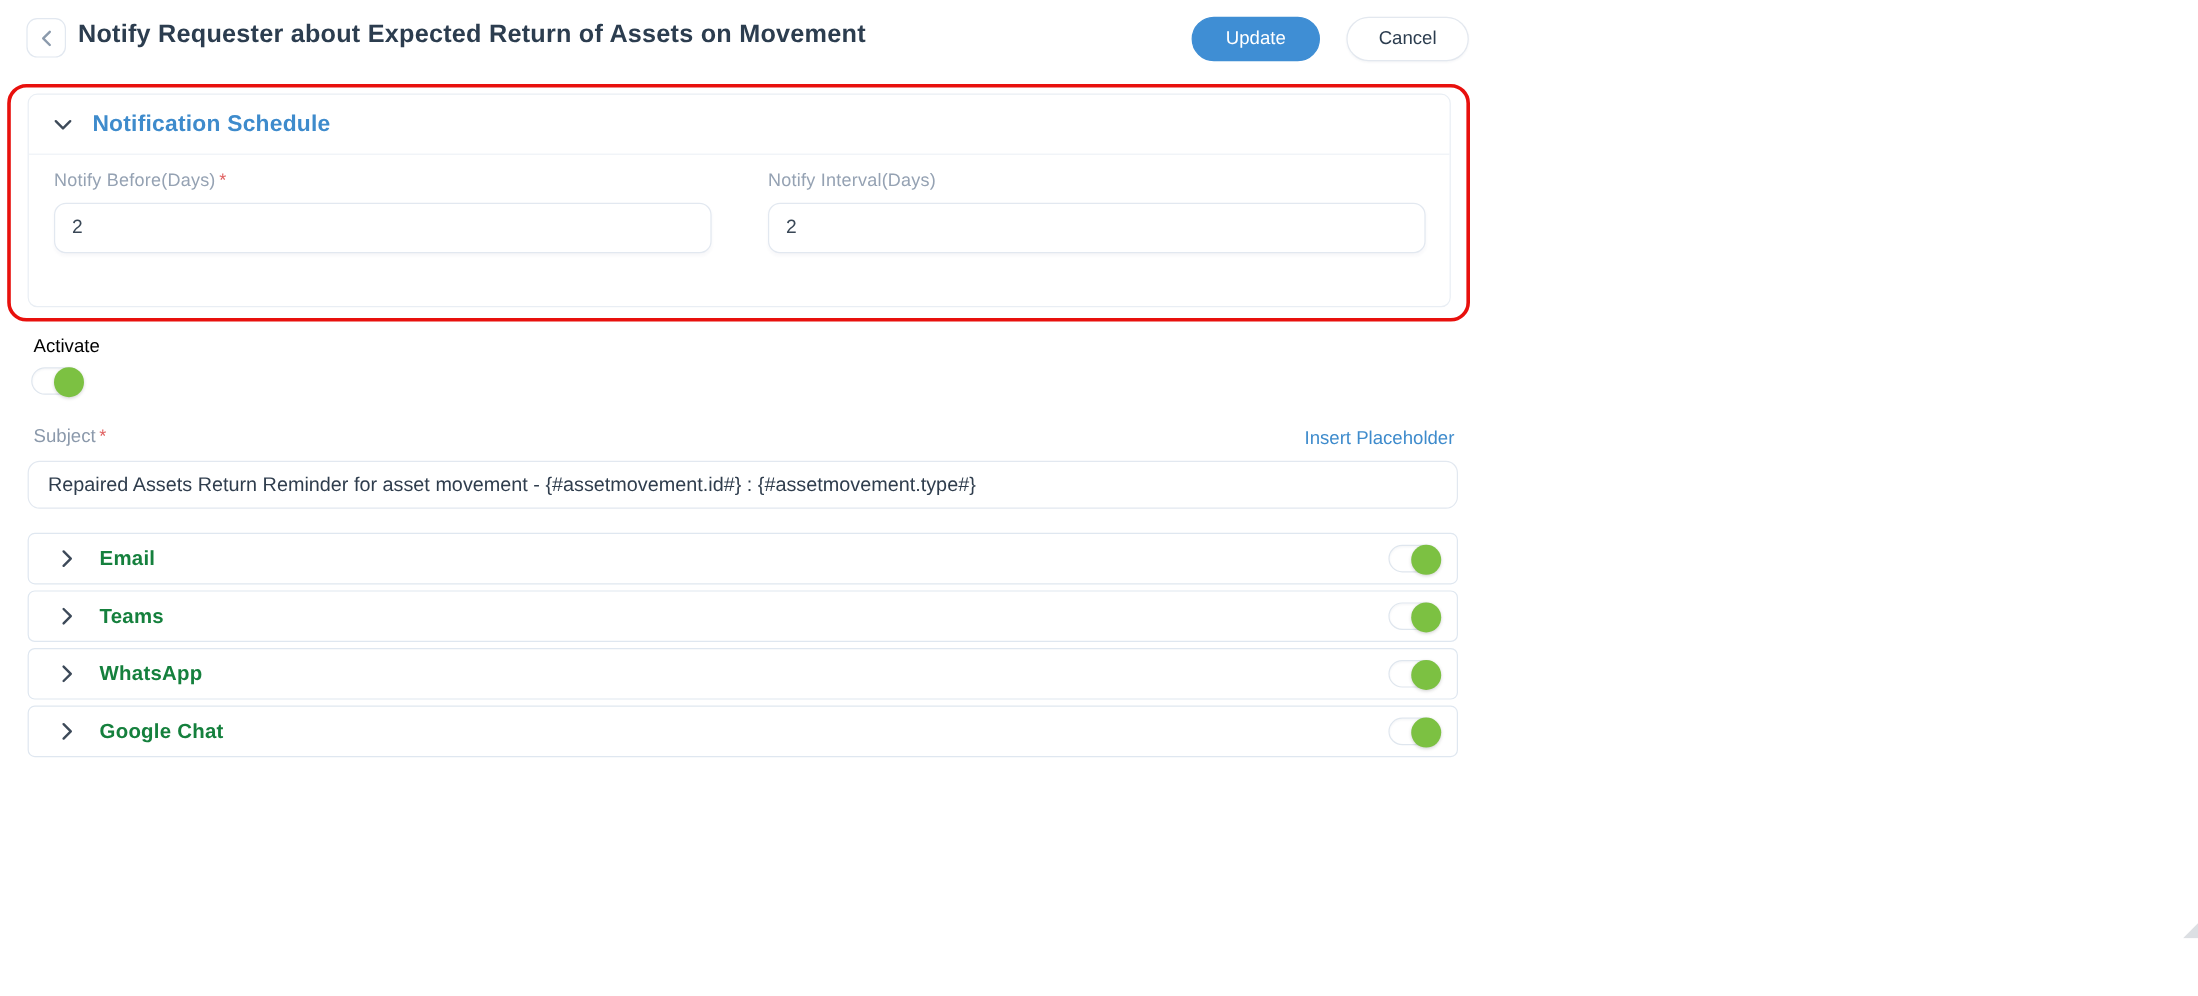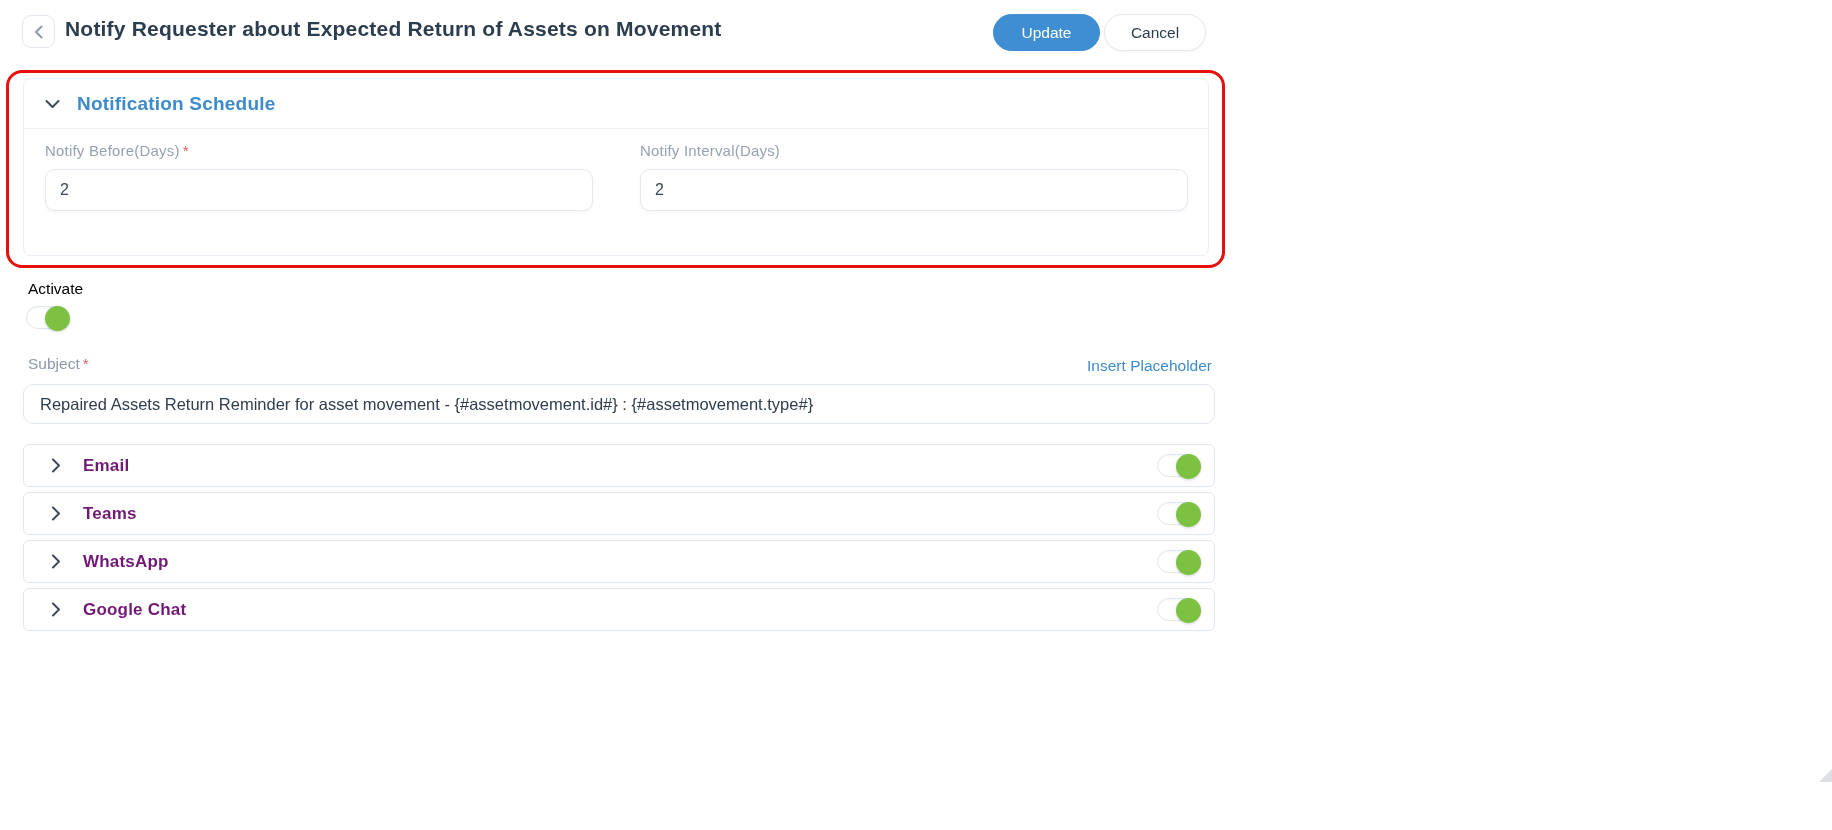--- a/index.html
+++ b/index.html
@@ -13,21 +13,21 @@
   .header { position:absolute; left:0; top:0; width:1832px; height:64px; }
   .back-btn {
     position:absolute; left:22px; top:15px; width:33px; height:33px;
     border:1px solid #e2e8f0; border-radius:9px; background:#fff;
     display:flex; align-items:center; justify-content:center; cursor:pointer;
   }
   .page-title {
     position:absolute; left:65px; top:17px; font-size:21px; font-weight:700;
     color:#2c3d4f; letter-spacing:.2px; white-space:nowrap;
   }
-  .header-actions { position:absolute; left:993px; top:14px; display:flex; gap:4px; }
+  .header-actions { position:absolute; left:993px; top:14px; display:flex; gap:22px; }
   .btn {
     height:37px; border-radius:19px; font-size:15.5px; font-weight:500;
     display:flex; align-items:center; justify-content:center; cursor:pointer;
     font-family:"Liberation Sans", sans-serif;
   }
   .btn-primary { width:107px; background:#3f8ed4; border:1px solid #3f8ed4; color:#fff; }
   .btn-secondary { width:102px; background:#fff; border:1px solid #e3e8ef; color:#2c3d4f; box-shadow:0 1px 2px rgba(40,60,90,.05); }
   
   .highlight-box {
     position:absolute; left:6px; top:70px; width:1219px; height:198px;
@@ -79,21 +79,21 @@
     font-size:16.5px; color:#2f3d4d; font-family:"Liberation Sans", sans-serif;
     outline:none; background:#fff;
   }
   
   .channel-row {
     position:absolute; left:23px; width:1192px; height:43px;
     border:1px solid #dfe7f0; border-radius:6px; background:#fff;
     display:flex; align-items:center; padding:0 14px 0 27px; cursor:pointer;
   }
   .channel-row .chev { display:flex; align-items:center; }
-  .channel-label { margin-left:22px; font-size:17px; font-weight:700; color:#701a75; letter-spacing:.2px; }
+  .channel-label { margin-left:22px; font-size:17px; font-weight:700; color:#15803d; letter-spacing:.2px; }
   .channel-row .toggle { margin-left:auto; }
   .row-0 { top:444px; } .row-1 { top:492px; } .row-2 { top:540px; } .row-3 { top:588px; }
   
   .corner-grip {
     position:absolute; right:0; bottom:0; width:0; height:0;
     border-left:13px solid transparent; border-bottom:13px solid #dcdfe3;
   }
   svg { display:block; }
 </style>
 </head>

